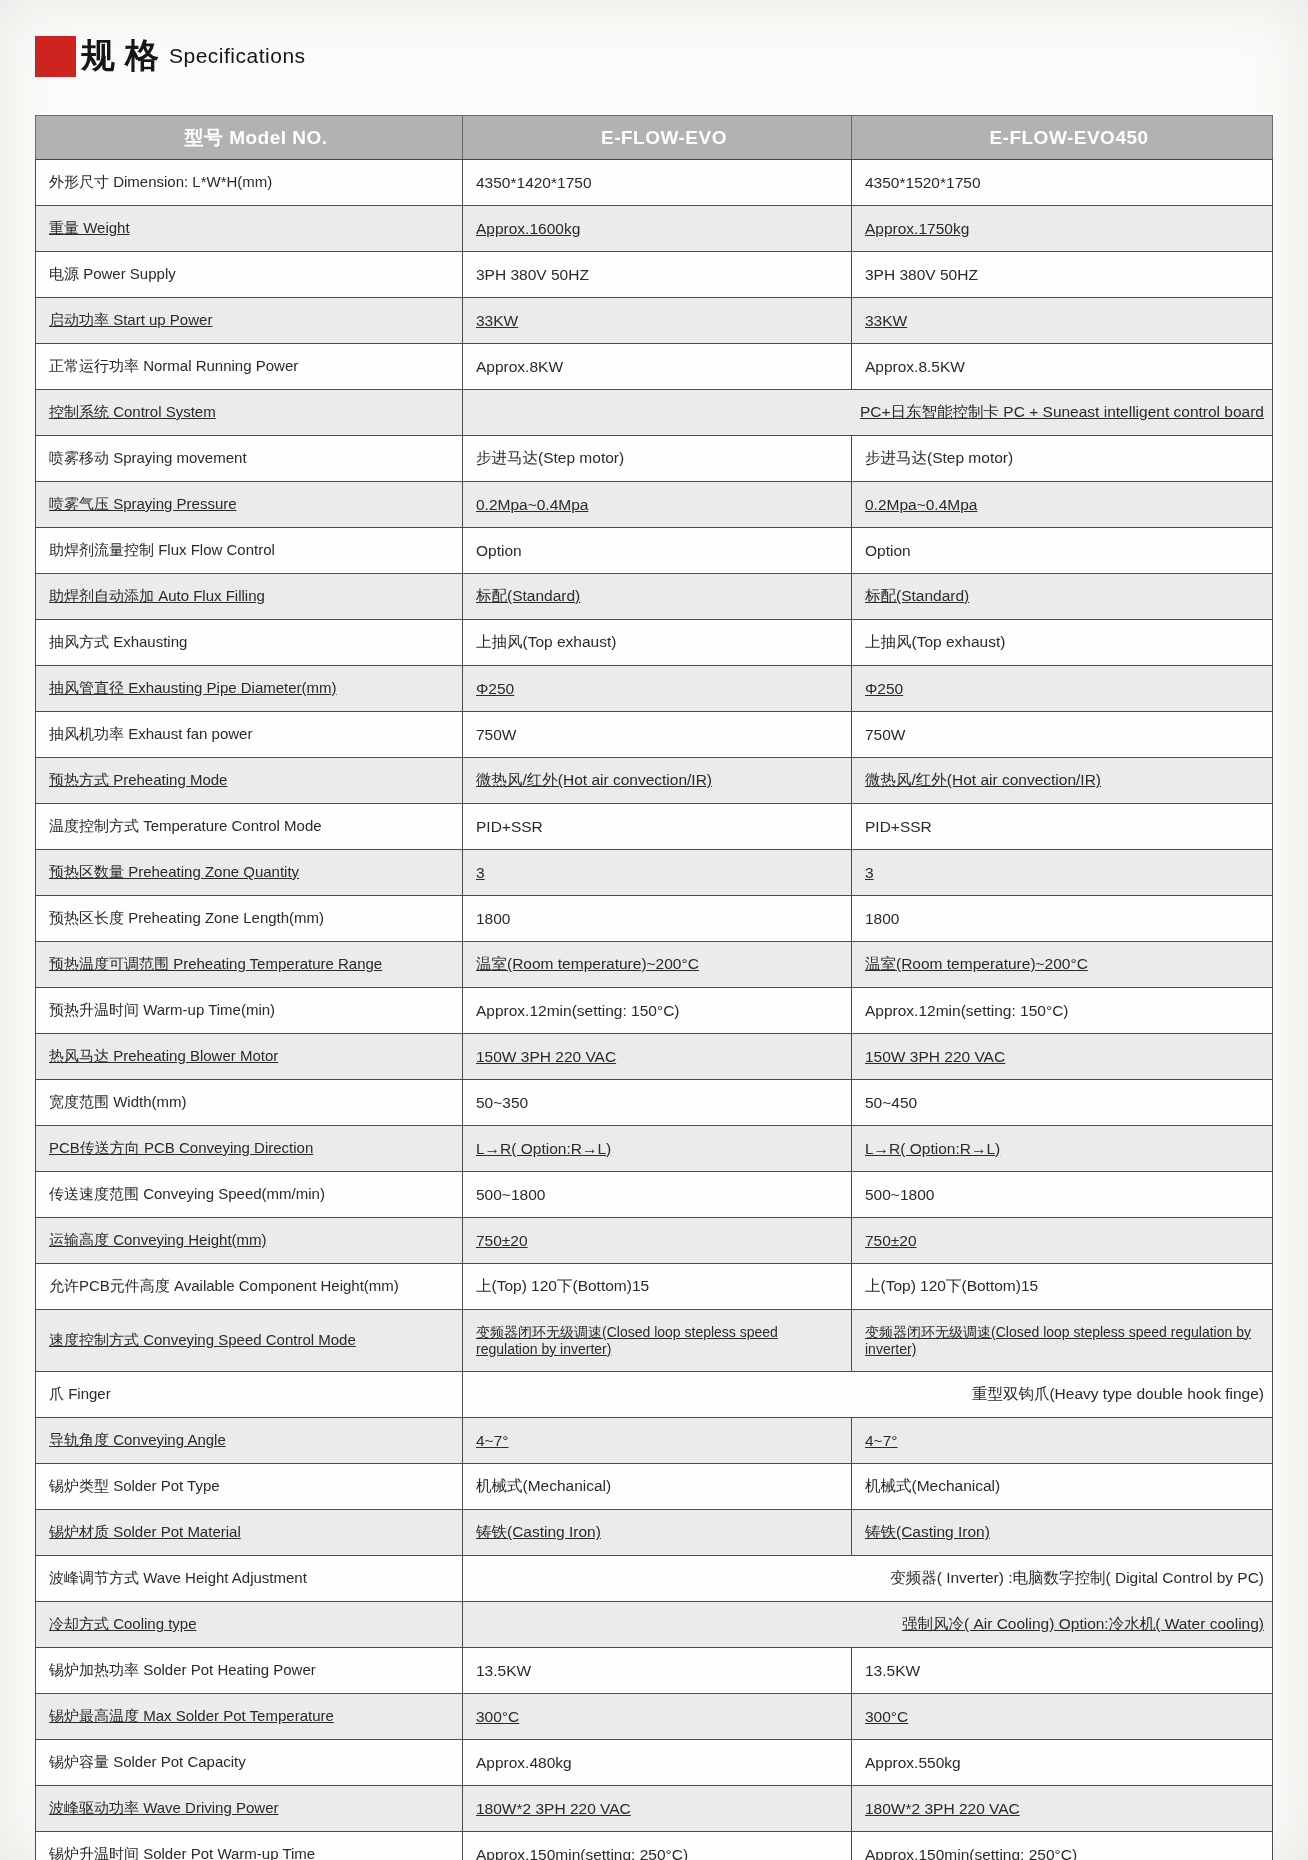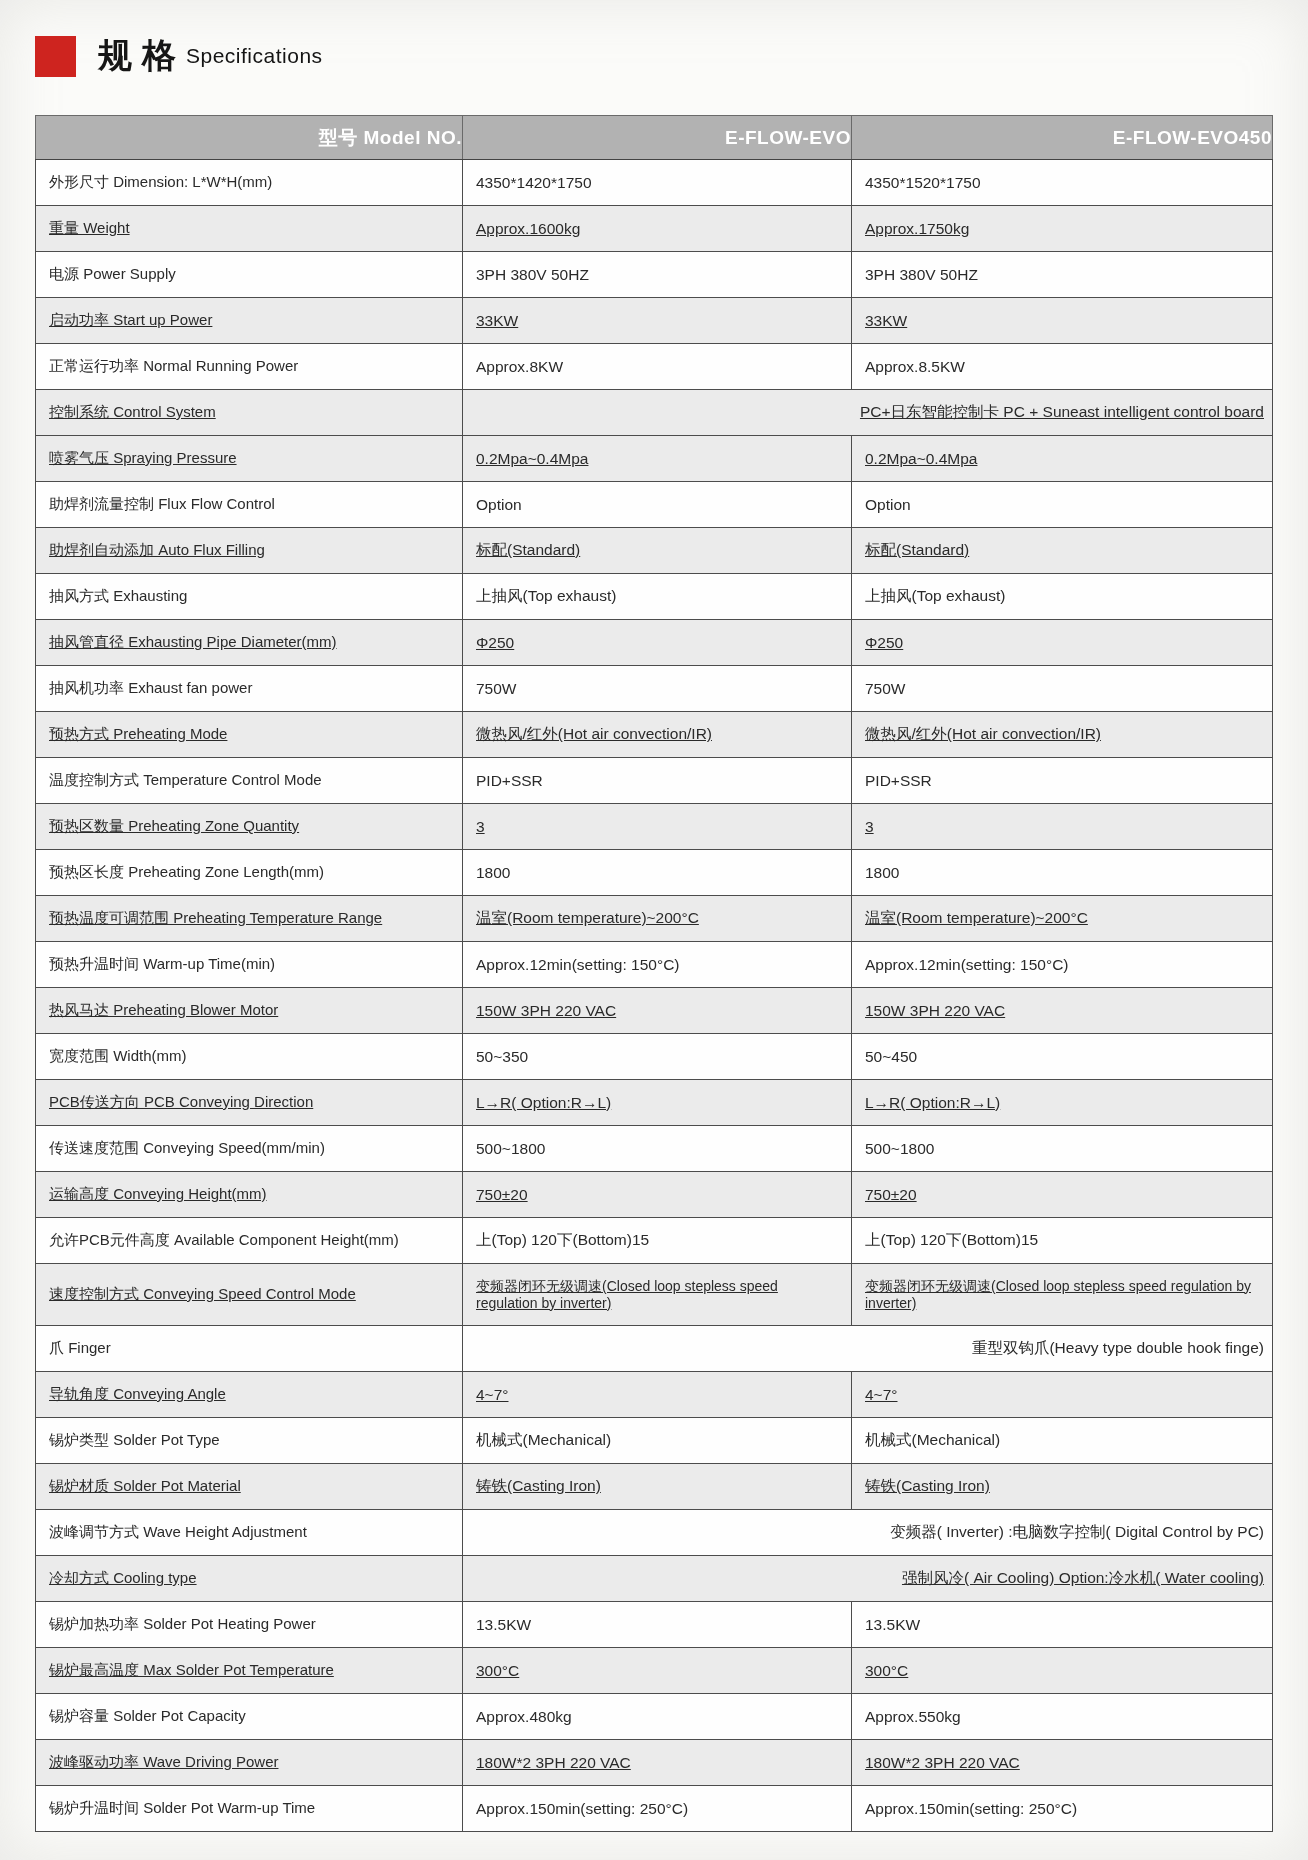--- a/index.html
+++ b/index.html
@@ -26,21 +26,21 @@
   .red-square {
     width: 41px;
     height: 41px;
     background: #ce241f;
     flex: 0 0 auto;
   }
   .title-zh {
     font-size: 34px;
     font-weight: 700;
     letter-spacing: 10px;
-    margin-left: 22px;
+    margin-left: 5px;
     color: #161616;
     white-space: nowrap;
   }
   .title-en {
     font-size: 21px;
     font-weight: 400;
     margin-left: 0;
     color: #141414;
     letter-spacing: 0.5px;
     white-space: nowrap;
@@ -49,21 +49,21 @@
     border-collapse: collapse;
     table-layout: fixed;
     width: 1237px;
     margin: 36px 0 0 35px;
   }
   table.spec-table th {
     background: #b2b2b2;
     color: #ffffff;
     font-size: 19px;
     font-weight: 700;
-    text-align: right;
+    text-align: center;
     height: 43px;
     padding: 0 0 0 14px;
     border: 1px solid #6a6a6a;
     border-bottom: 1px solid #434343;
     letter-spacing: 0.5px;
     white-space: nowrap;
     overflow: hidden;
   }
   table.spec-table td {
     height: 41px;
@@ -133,20 +133,25 @@
         </tr>
         <tr>
           <td class="label">正常运行功率  Normal Running Power</td>
           <td class="value">Approx.8KW</td>
           <td class="value">Approx.8.5KW</td>
         </tr>
         <tr class="alt">
           <td class="label">控制系统  Control System</td>
           <td colspan="2" class="merged">PC+日东智能控制卡 PC + Suneast intelligent control board</td>
         </tr>
+        <tr>
+          <td class="label">喷雾移动  Spraying movement</td>
+          <td class="value">步进马达(Step motor)</td>
+          <td class="value">步进马达(Step motor)</td>
+        </tr>
         <tr class="alt">
           <td class="label">喷雾气压  Spraying Pressure</td>
           <td class="value">0.2Mpa~0.4Mpa</td>
           <td class="value">0.2Mpa~0.4Mpa</td>
         </tr>
         <tr>
           <td class="label">助焊剂流量控制  Flux Flow Control</td>
           <td class="value">Option</td>
           <td class="value">Option</td>
         </tr>

